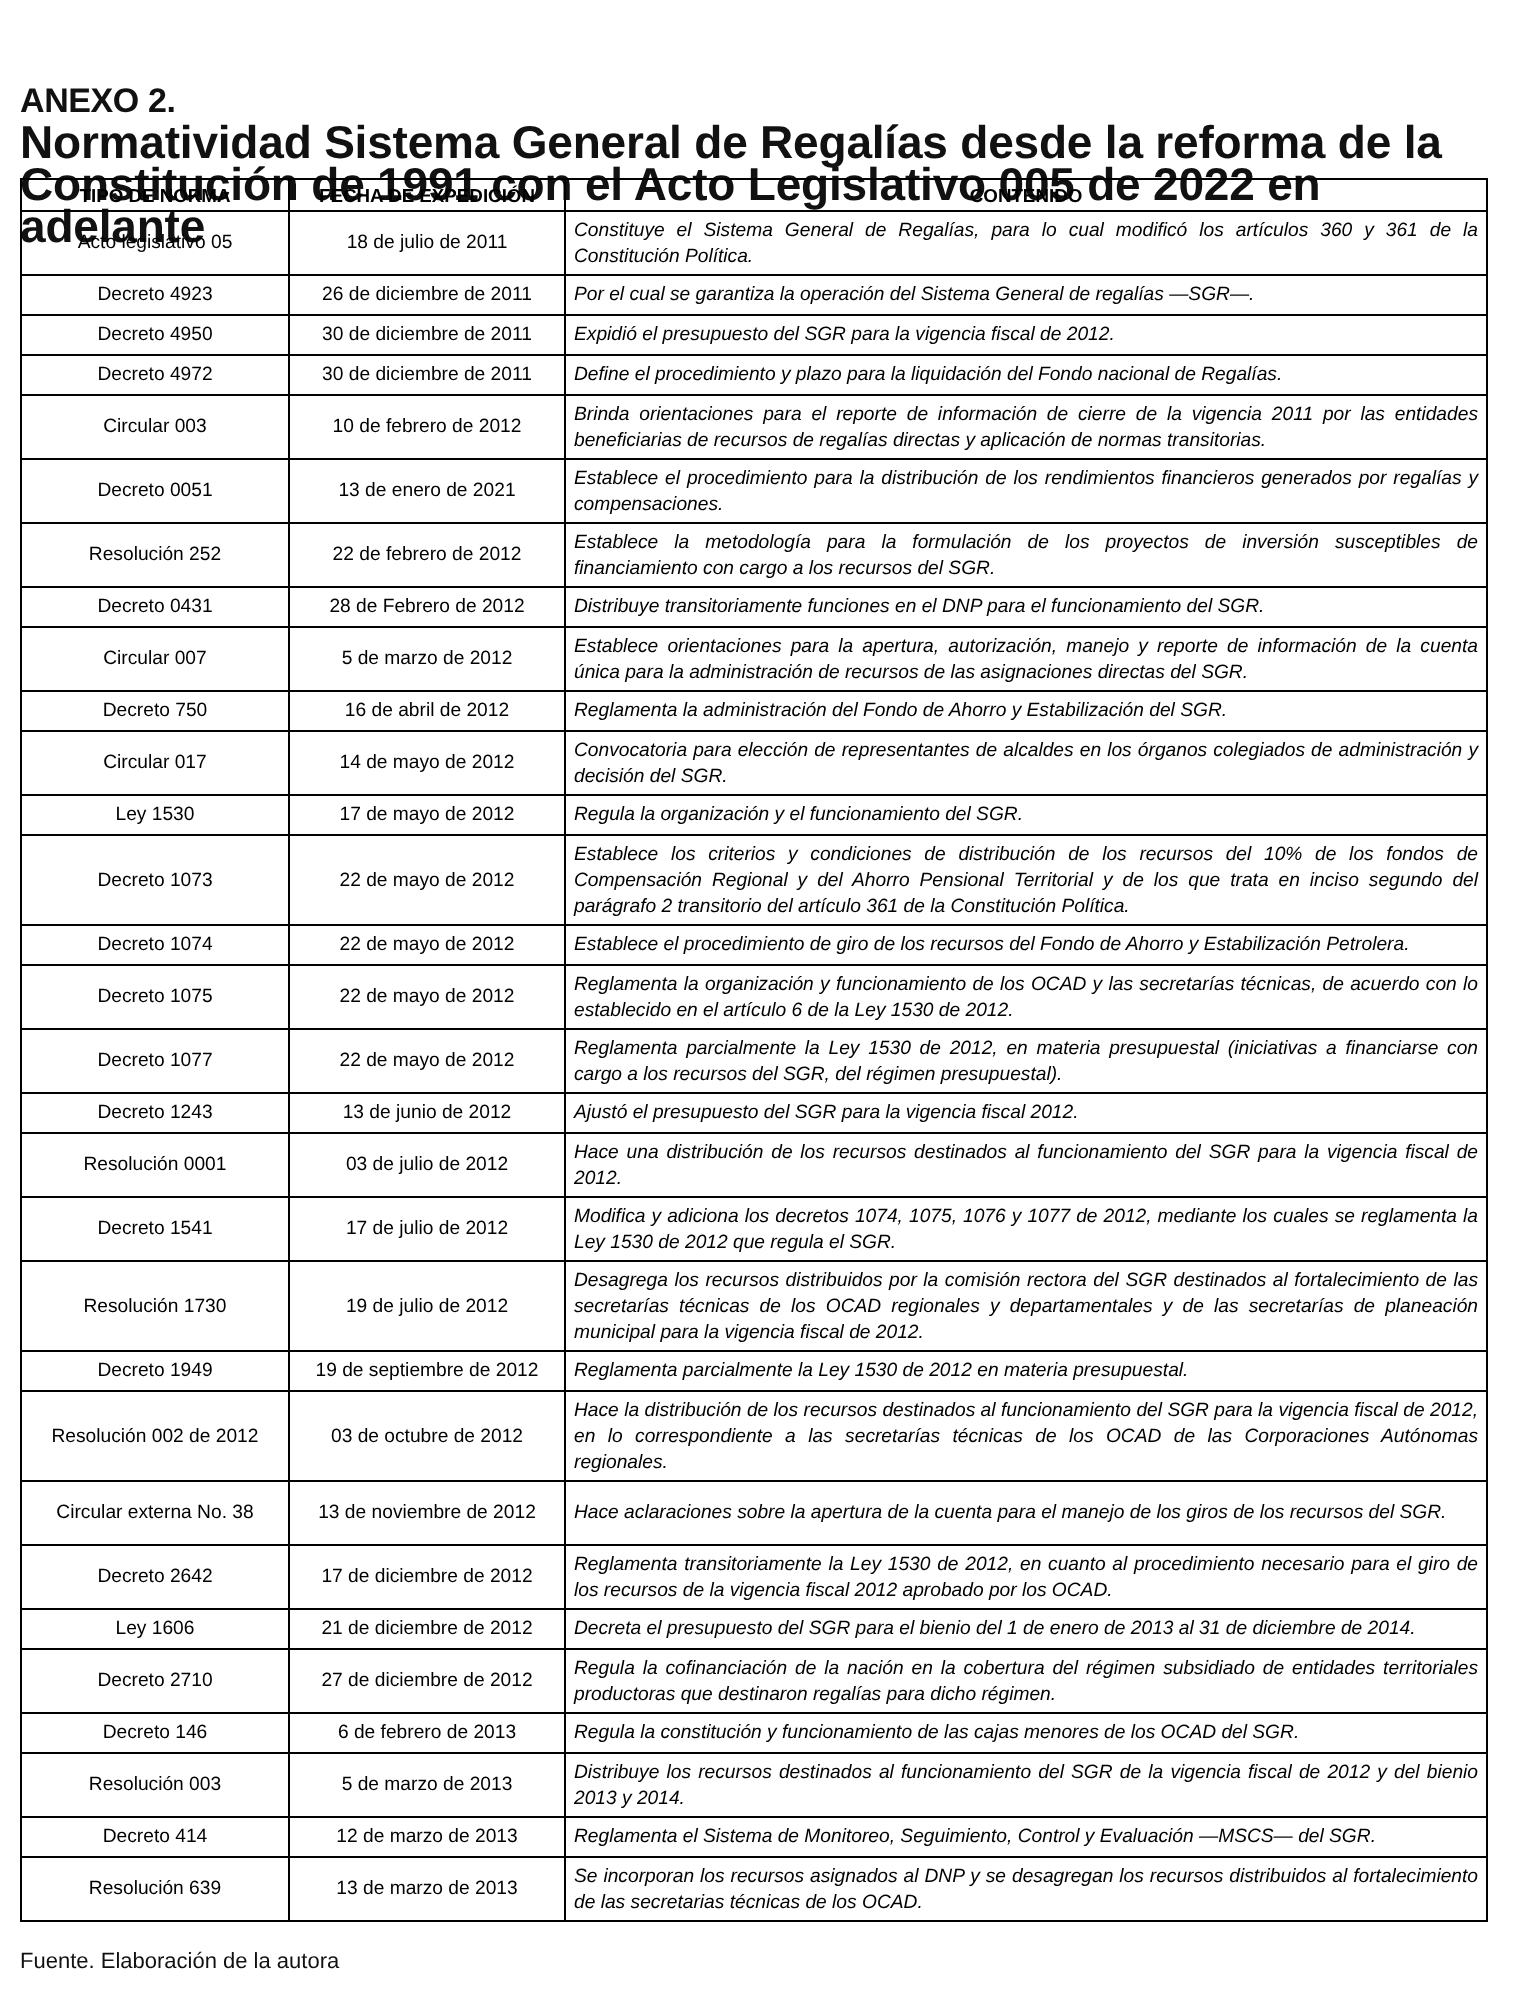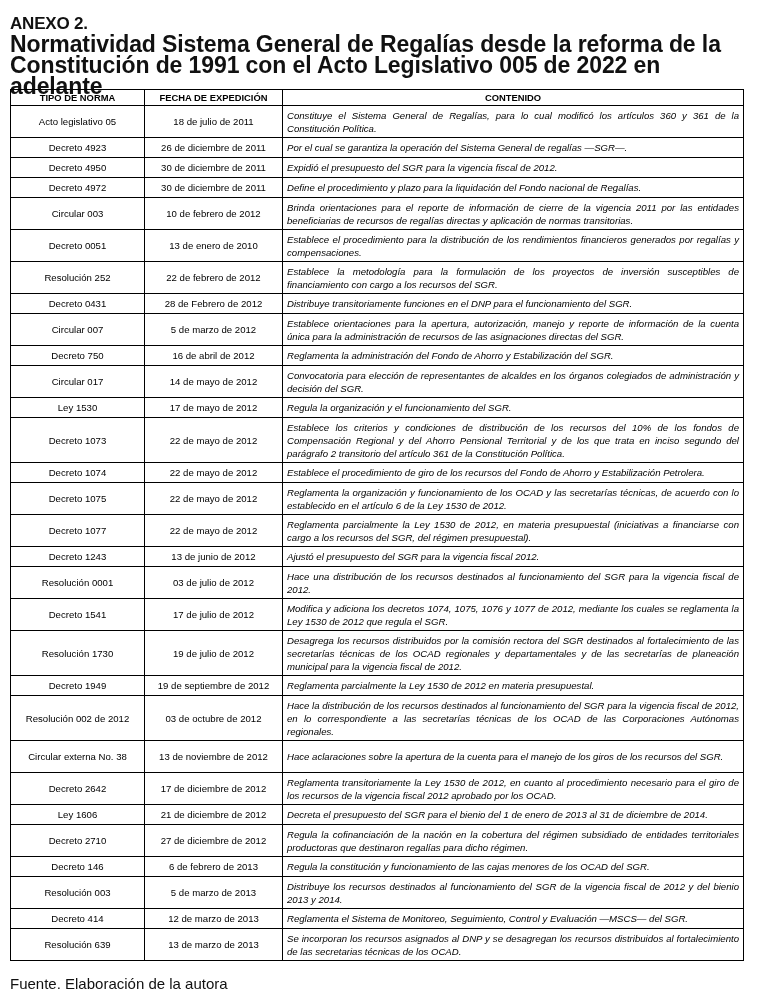--- a/index.html
+++ b/index.html
@@ -7,21 +7,21 @@
     width: 759px; height: 1006px; overflow: hidden;
     font-family: "DejaVu Sans", "Liberation Sans", sans-serif;
     color: #000;
     position: relative;
   }
   .heading {
     position: absolute; left: 10px; top: 14px; width: 740px;
     font-family: "Liberation Sans", sans-serif;
     font-weight: bold; color: #111;
   }
-  .heading .annex { font-size: 17px; line-height: 20px; letter-spacing: -0.2px; }
+  .heading .annex { font-size: 17px; line-height: 20px; letter-spacing: -0.2px; margin-top: 27px; }
   .heading .title { font-size: 23px; line-height: 21px; letter-spacing: -0.1px; }
   table.norm {
     position: absolute; left: 10px; top: 89px;
     width: 733px;
     border-collapse: collapse;
     table-layout: fixed;
     font-family: "Liberation Sans", sans-serif;
     font-size: 9.6px;
   }
   table.norm th, table.norm td {
@@ -37,21 +37,21 @@
   col.c2 { width: 138px; }
   col.c3 { width: 461px; }
   td.tipo, td.fecha { text-align: center; white-space: nowrap; }
   td.cont { text-align: justify; line-height: 13px; padding: 2px 4px 2px 5px; font-style: italic; }
   tr.r1 td { height: 17px; }
   tr.r2 td { height: 29px; }
   tr.r3 td { height: 42px; }
   .source {
     position: absolute; left: 10px; top: 975px;
     font-family: "Liberation Sans", sans-serif;
-    font-size: 15px; color: #111;
+    font-size: 11px; color: #111;
   }
 </style>
 </head>
 <body>
 
 <div class="heading">
   <div class="annex">ANEXO 2.</div>
   <div class="title">Normatividad Sistema General de Regalías desde la reforma de la Constitución de 1991 con el Acto Legislativo 005 de 2022 en adelante</div>
 </div>
 
@@ -89,21 +89,21 @@
         <td class="fecha">30 de diciembre de 2011</td>
         <td class="cont">Define el procedimiento y plazo para la liquidación del Fondo nacional de Regalías.</td>
       </tr>
       <tr class="r2">
         <td class="tipo">Circular 003</td>
         <td class="fecha">10 de febrero de 2012</td>
         <td class="cont">Brinda orientaciones para el reporte de información de cierre de la vigencia 2011 por las entidades beneficiarias de recursos de regalías directas y aplicación de normas transitorias.</td>
       </tr>
       <tr class="r2">
         <td class="tipo">Decreto 0051</td>
-        <td class="fecha">13 de enero de 2010</td>
+        <td class="fecha">13 de enero de 2021</td>
         <td class="cont">Establece el procedimiento para la distribución de los rendimientos financieros generados por regalías y compensaciones.</td>
       </tr>
       <tr class="r2">
         <td class="tipo">Resolución 252</td>
         <td class="fecha">22 de febrero de 2012</td>
         <td class="cont">Establece la metodología para la formulación de los proyectos de inversión susceptibles de financiamiento con cargo a los recursos del SGR.</td>
       </tr>
       <tr class="r1">
         <td class="tipo">Decreto 0431</td>
         <td class="fecha">28 de Febrero de 2012</td>

